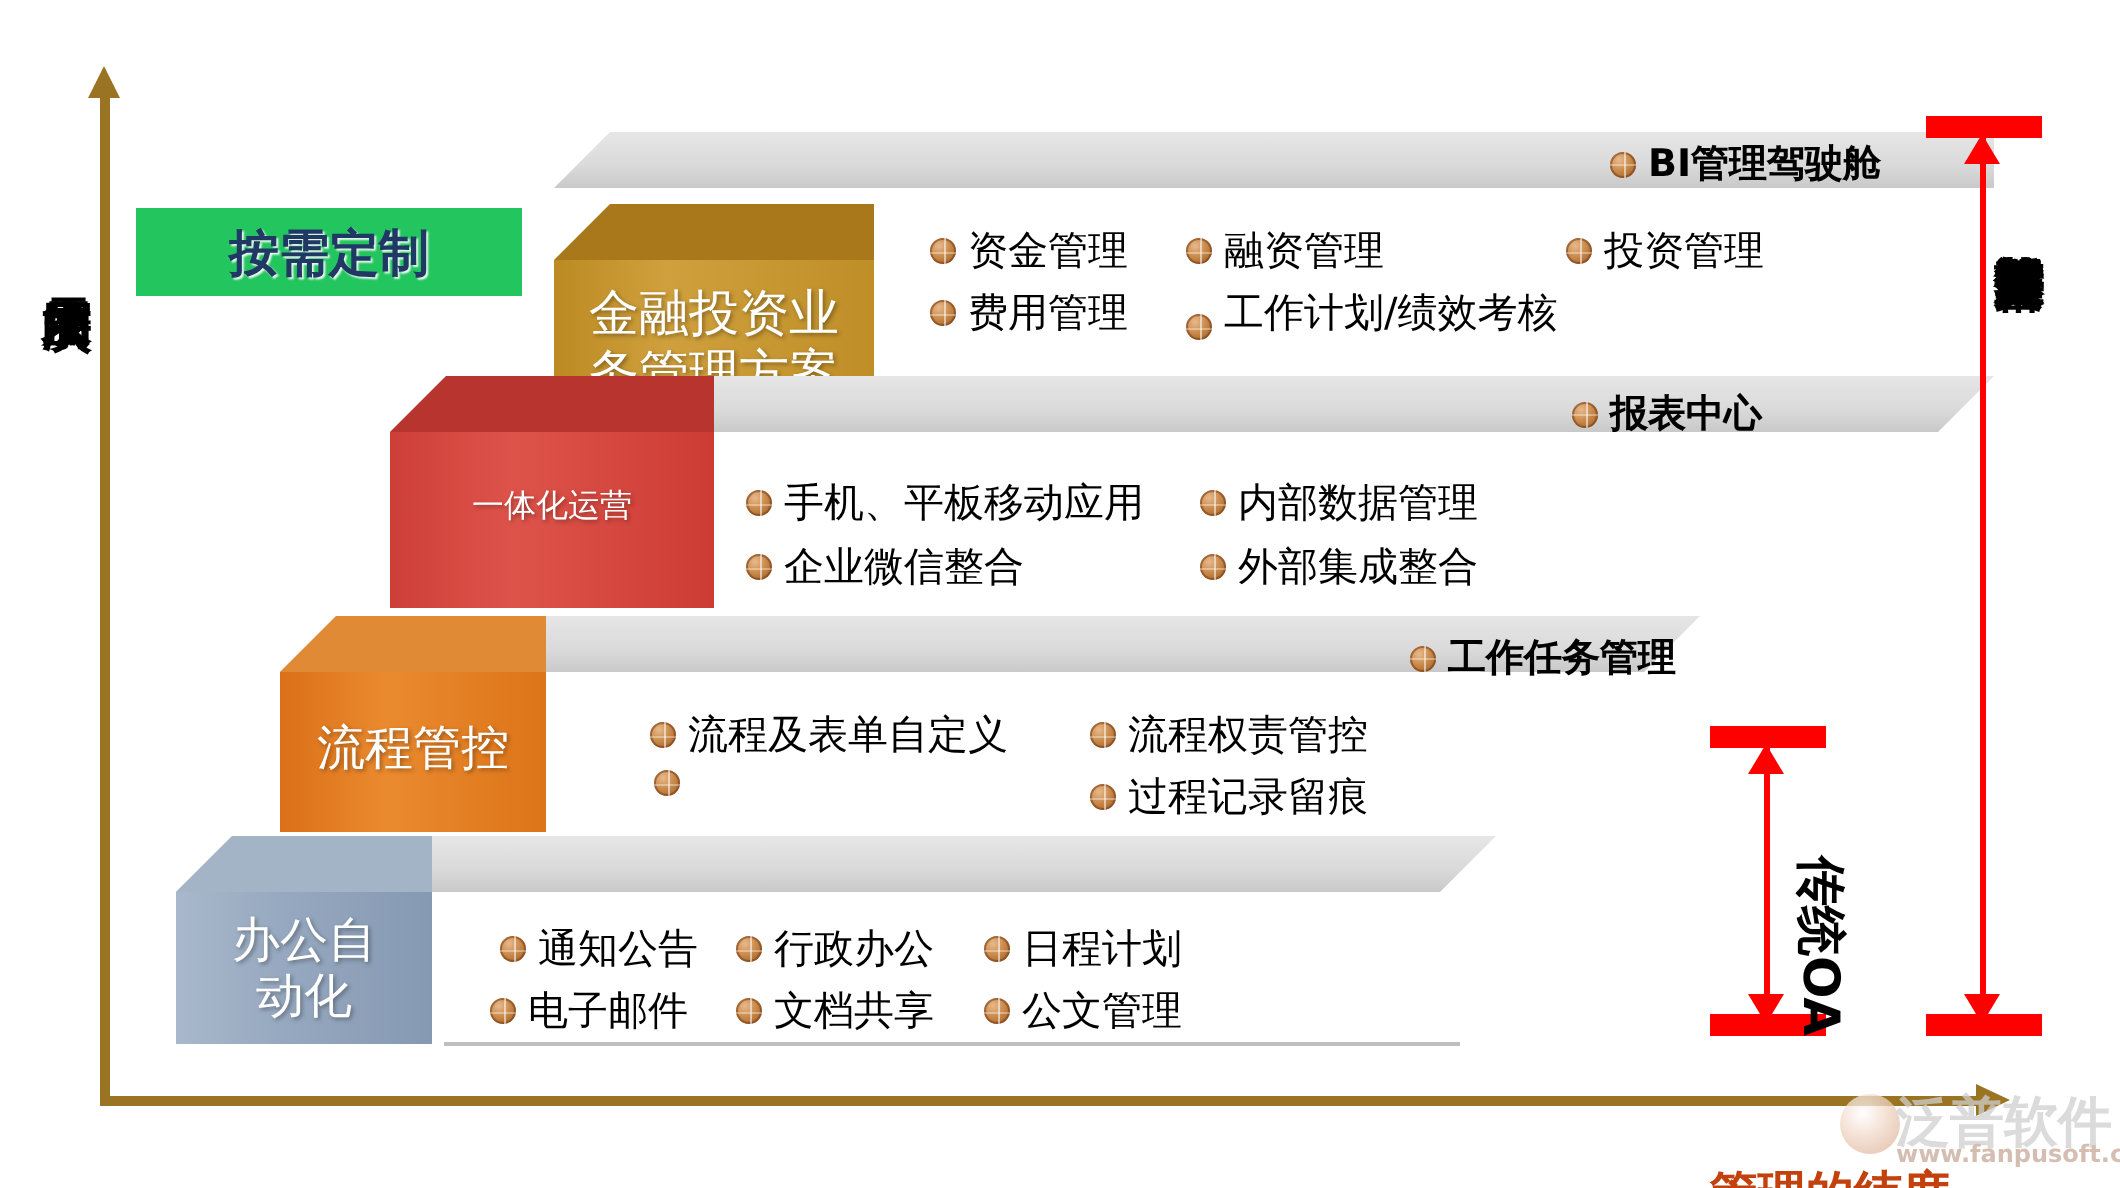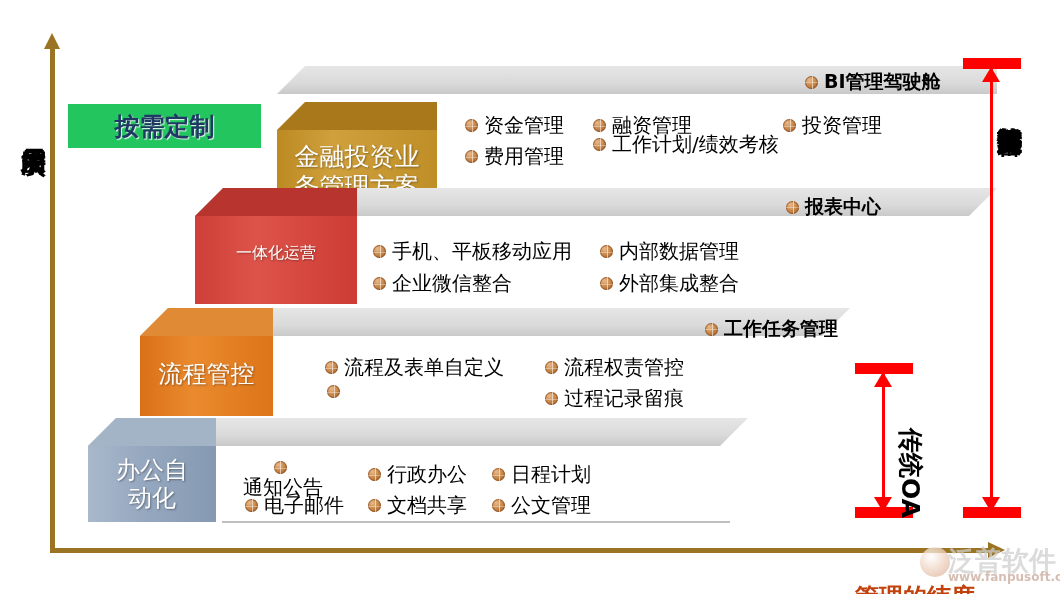--- a/index.html
+++ b/index.html
@@ -155,21 +155,21 @@
       <span>融资管理</span>
       </div>
     <div class="item" style="left:783px;top:112px;">
       <span class="bullet"></span>
       <span>投资管理</span>
       </div>
     <div class="item" style="left:465px;top:143px;">
       <span class="bullet"></span>
       <span>费用管理</span>
       </div>
-    <div class="item" style="left:593px;top:131px;">
+    <div class="item" style="left:593px;top:143px;align-items:flex-end;">
       <span class="bullet"></span>
       <span>工作计划/绩效考核</span>
       </div>
   </div>
 
   <svg style="position:absolute;left:195px;top:188px;" width="802" height="28">
     <polygon points="0,28 28,0 802,0 774,28" fill="url(#gb1)"></polygon>
     <polygon points="0,28 802,28 802,28 0,28" fill="#cfcfcf"></polygon>
   </svg>
   <div class="panel" style="left:195px;top:216px;width:802px;height:88px;"></div>
@@ -278,21 +278,21 @@
       <polygon points="0,28 28,0 128,0 128,28" fill="#a4b4c7"></polygon>
       <rect x="0" y="28" width="128" height="76" fill="url(#gf4)"></rect>
     </svg>
     <div class="label" style="top:38px;font-size:24px;">
       <div>办公自</div>
       <div>动化</div>
     </div>
   </div>
 
   <div class="items">
-    <div class="item" style="left:243px;top:461px;flex-direction:column;">
+    <div class="item" style="left:250px;top:461px;">
       <span class="bullet"></span>
       <span>通知公告</span>
       </div>
     <div class="item" style="left:368px;top:461px;">
       <span class="bullet"></span>
       <span>行政办公</span>
       </div>
     <div class="item" style="left:492px;top:461px;">
       <span class="bullet"></span>
       <span>日程计划</span>

